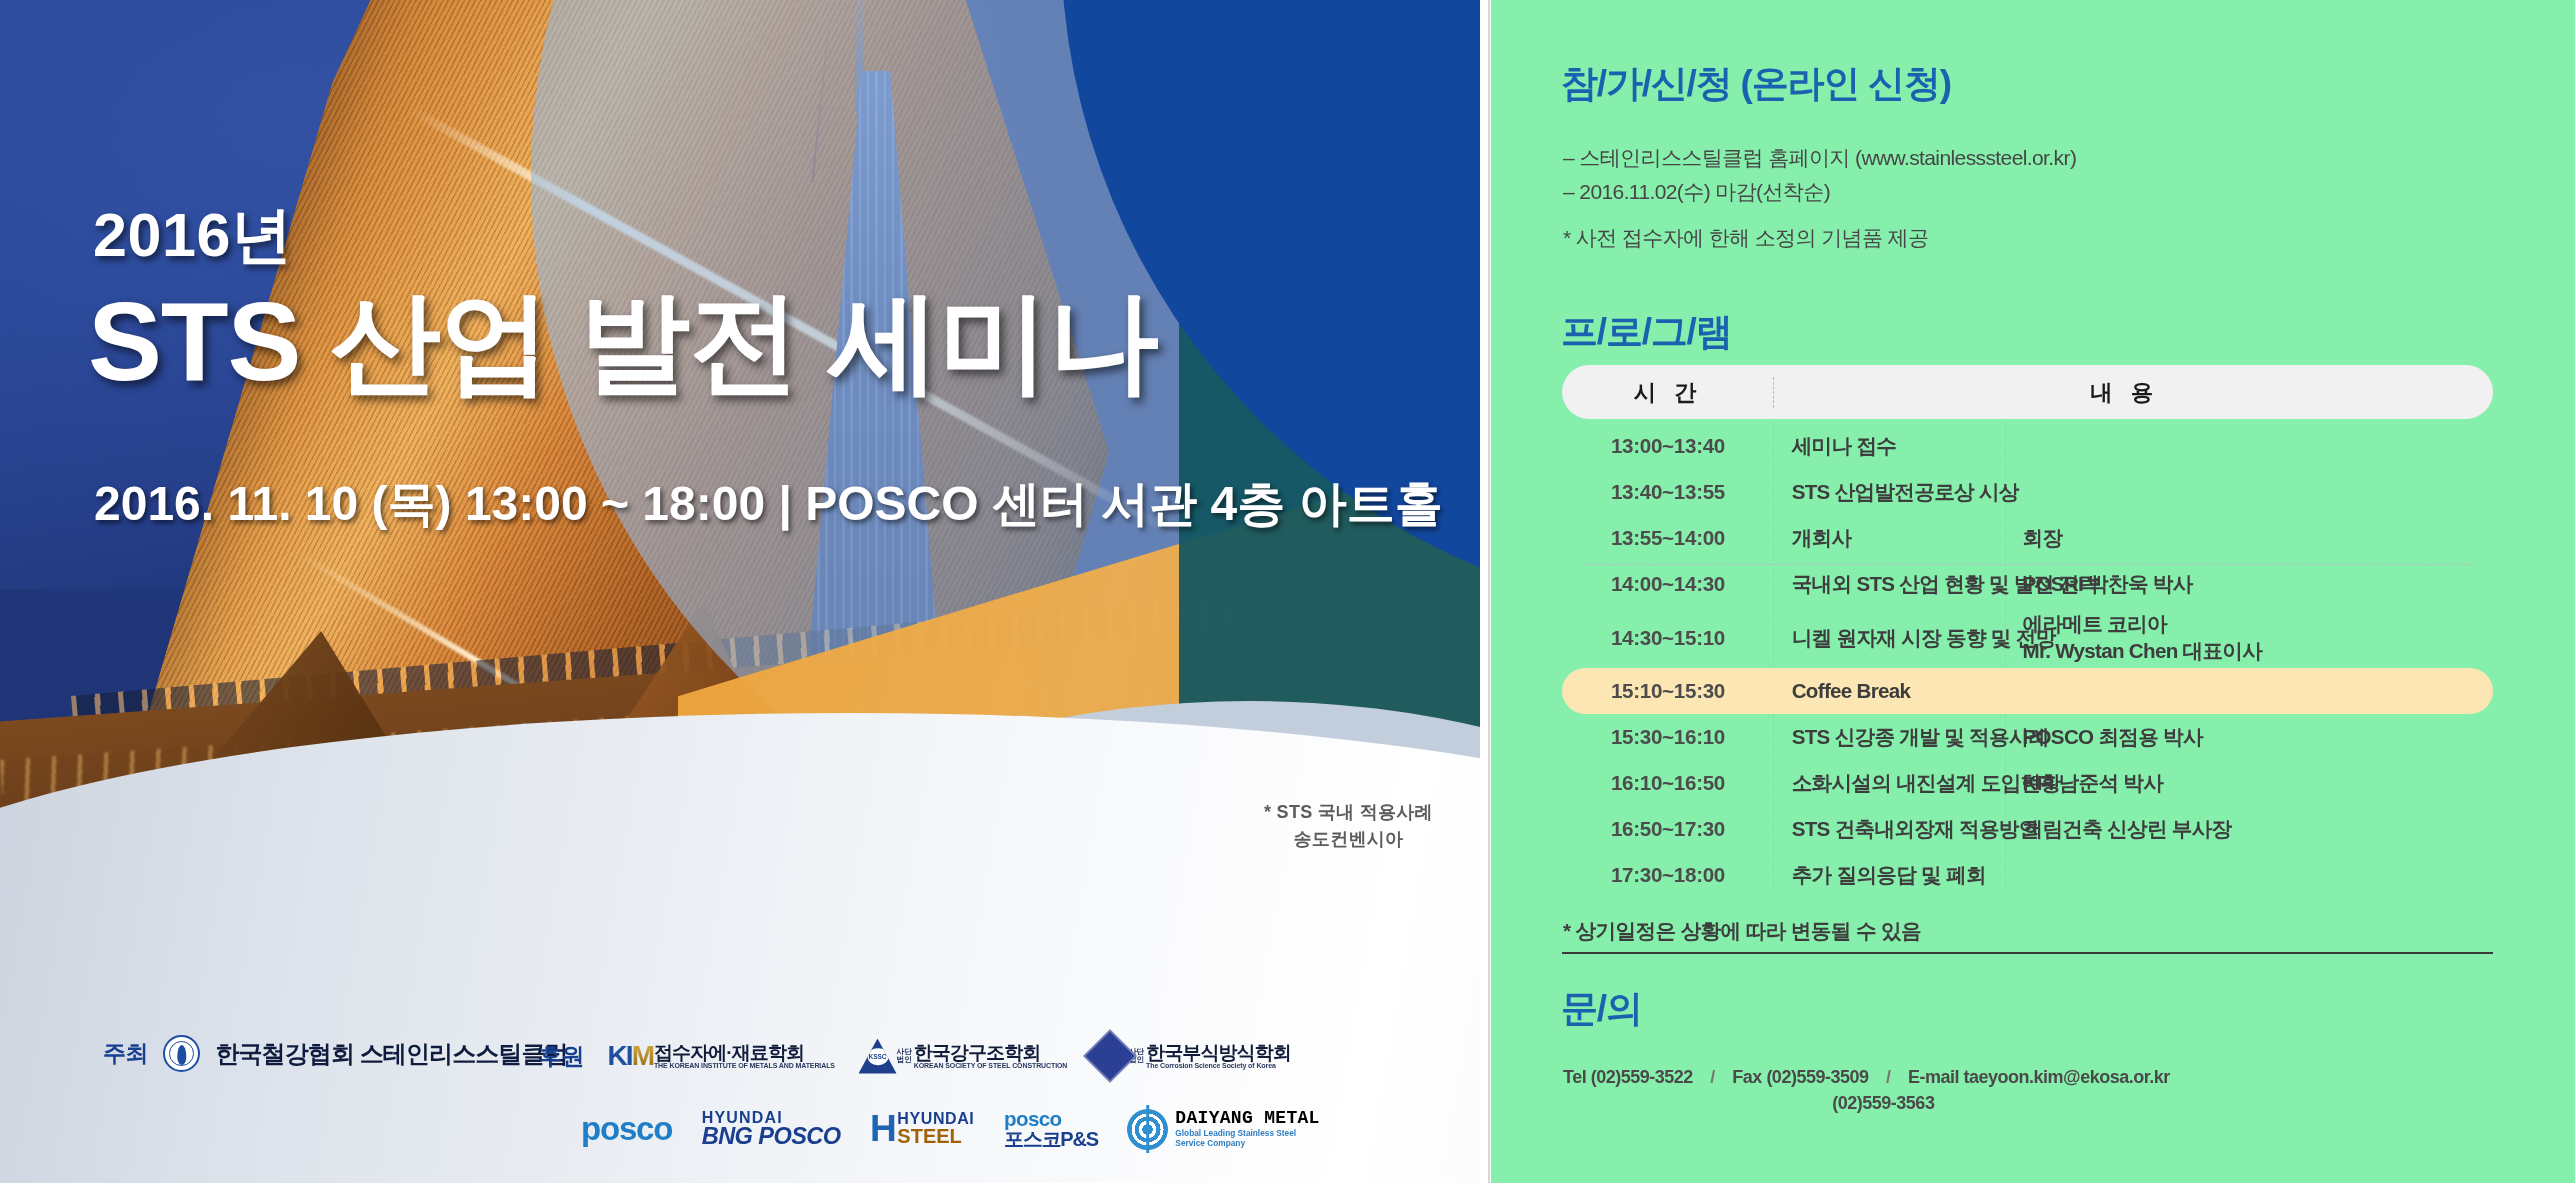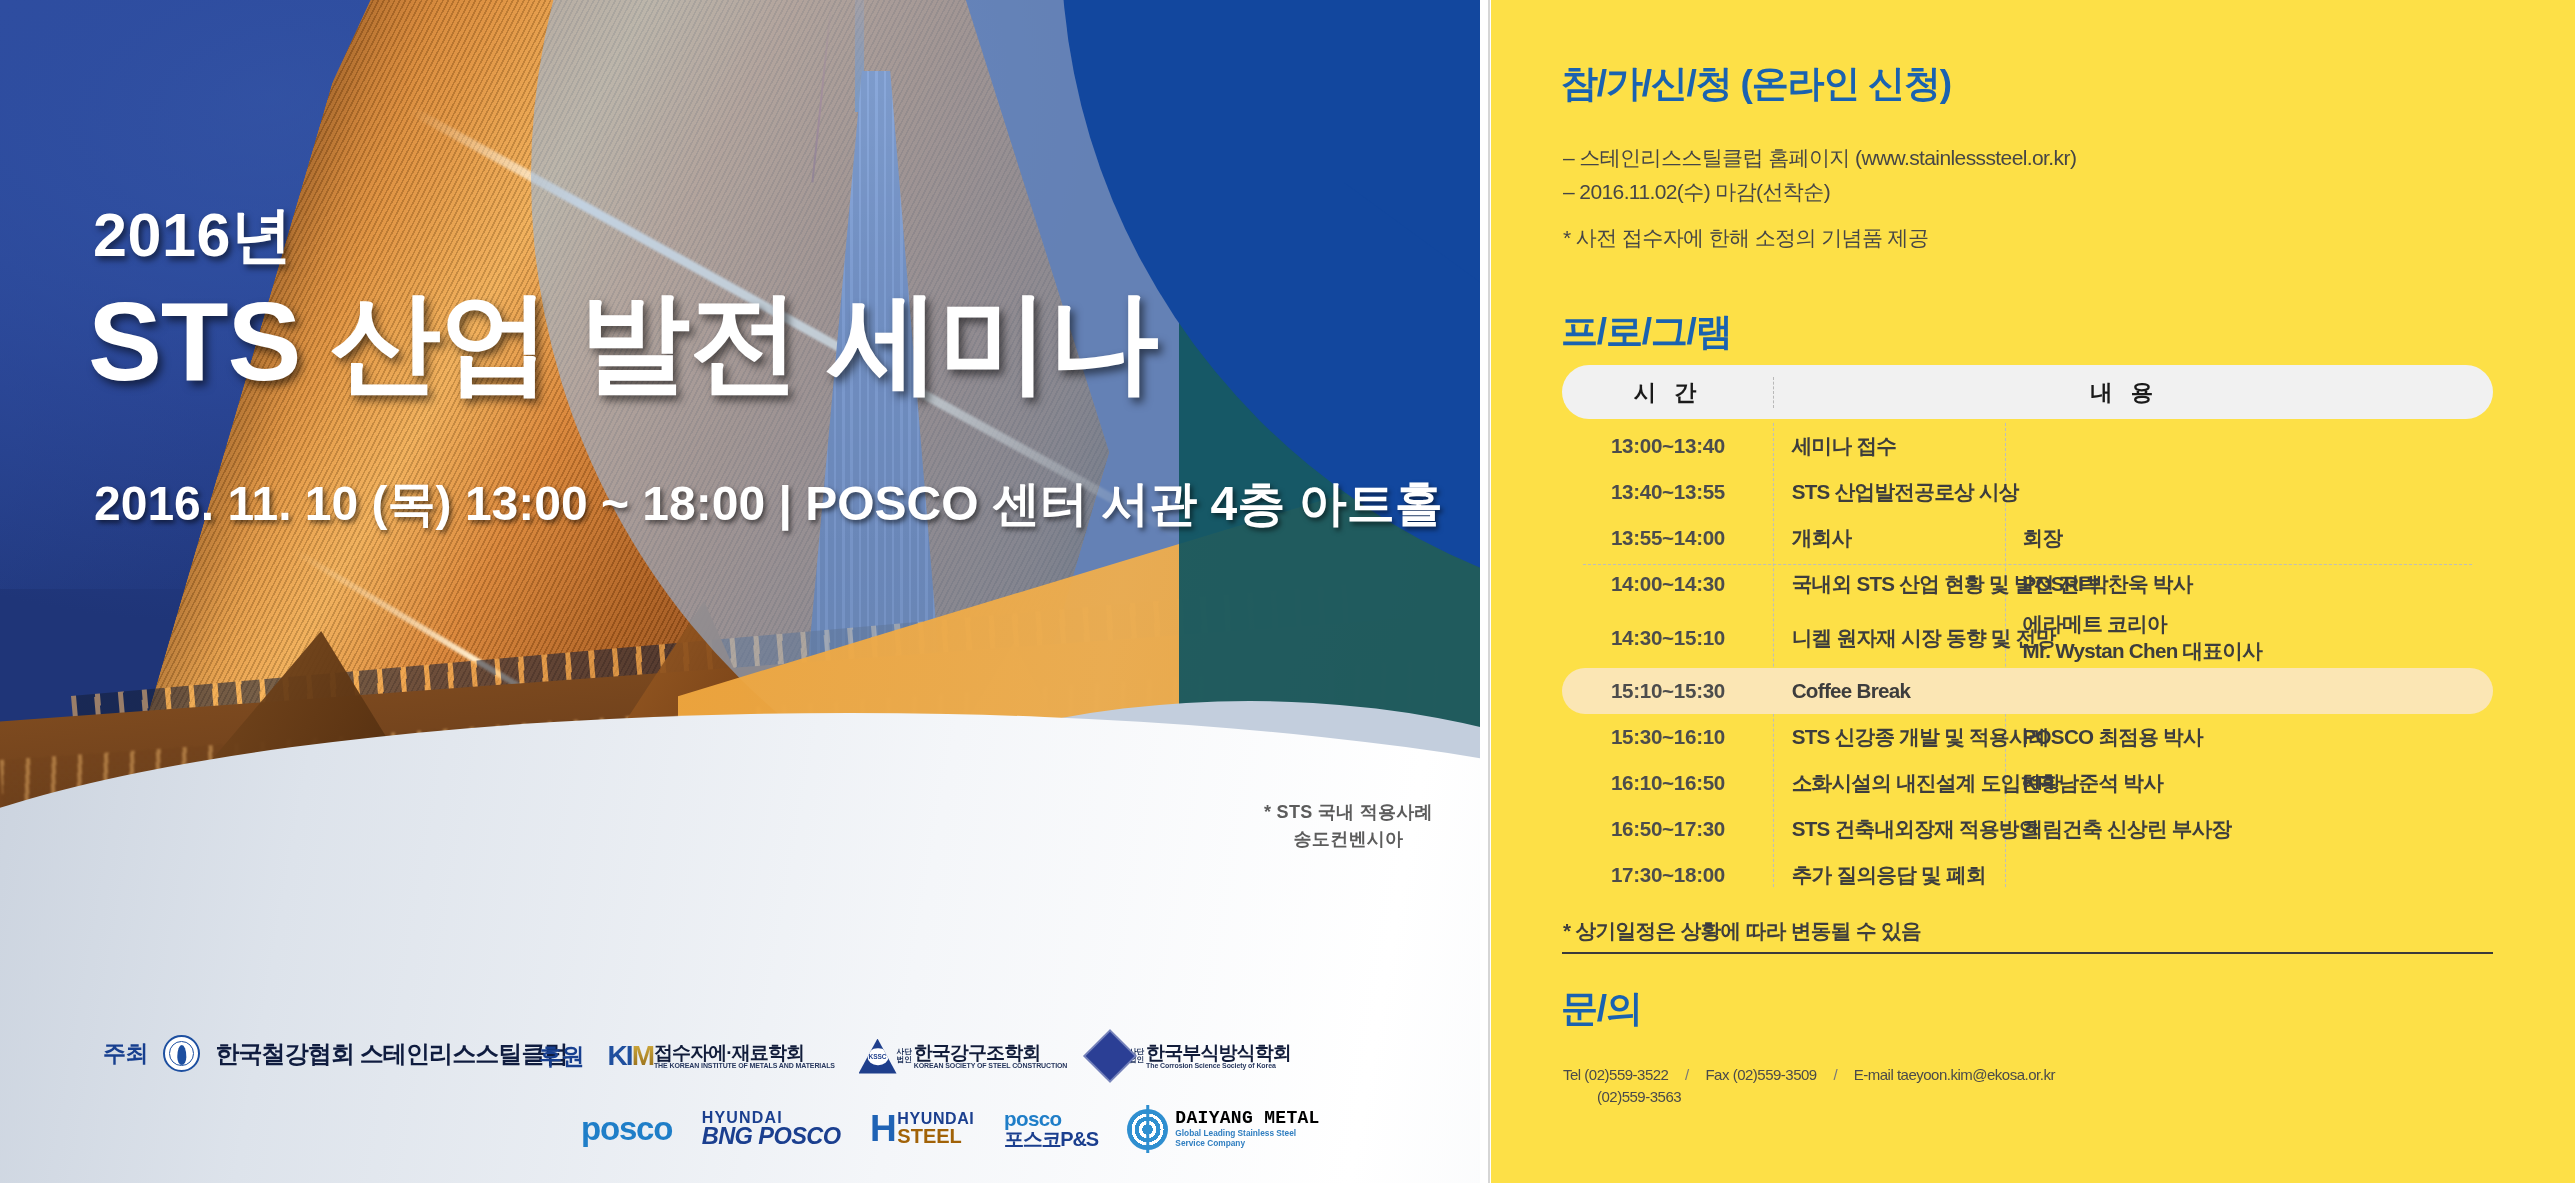--- a/index.html
+++ b/index.html
@@ -271,21 +271,21 @@
     content:""; position:absolute; left:50%; top:-3.5px; width:3.5px; height:48px;
     transform:translateX(-50%); background:#2f8fd0;
   }
   .dy-txt { line-height:1.05; }
   .dy-name { font-family:Liberation Mono, monospace;
              font-size:18px; font-weight:700; color:#000000; letter-spacing:0.3px; }
   .dy-tag { font-size:8.3px; font-weight:700; color:#2f7ec0; line-height:1.25; }
 
   
   .right-panel {
-    position:absolute; left:1491px; top:0; width:1085px; height:1184px; background:#fde047;
+    position:absolute; left:1491px; top:0; width:1085px; height:1184px; background:#86efac;
   }
   .sec-head {
     position:absolute; font-size:37px; font-weight:700; color:#1a62b0; letter-spacing:-1.2px;
     white-space:nowrap;
   }
   .h-apply { left:70px; top:59px; }
   .h-prog  { left:70px; top:307px; }
   .h-contact { left:70px; top:984px; }
 
   .apply-list { position:absolute; left:72px; top:141px; }
@@ -337,21 +337,21 @@
   }
   .bottom-rule {
     position:absolute; left:0; right:0; top:533px; height:0; border-top:2.4px solid #3a3a3a;
   }
   .prog-note {
     position:absolute; left:72px; top:917px;
     font-size:20.6px; color:#3d3d3d; font-weight:600; letter-spacing:-0.6px; white-space:nowrap;
   }
 
   .contact-lines { position:absolute; left:72px; top:1064px; }
-  .c-line { font-size:15px; color:#4a4a4a; font-weight:400; letter-spacing:-0.5px; white-space:nowrap; line-height:1.45; }
+  .c-line { font-size:18px; color:#4a4a4a; font-weight:700; letter-spacing:-0.5px; white-space:nowrap; line-height:1.45;text-align:center; }
   .c-line .sep { padding:0 13px; color:#777; }
   .c-line2 { padding-left:34px; }
 </style>
 </head>
 <body>
 
 <div class="poster">
 
   <div class="left-panel">
     <div class="sky"></div>

